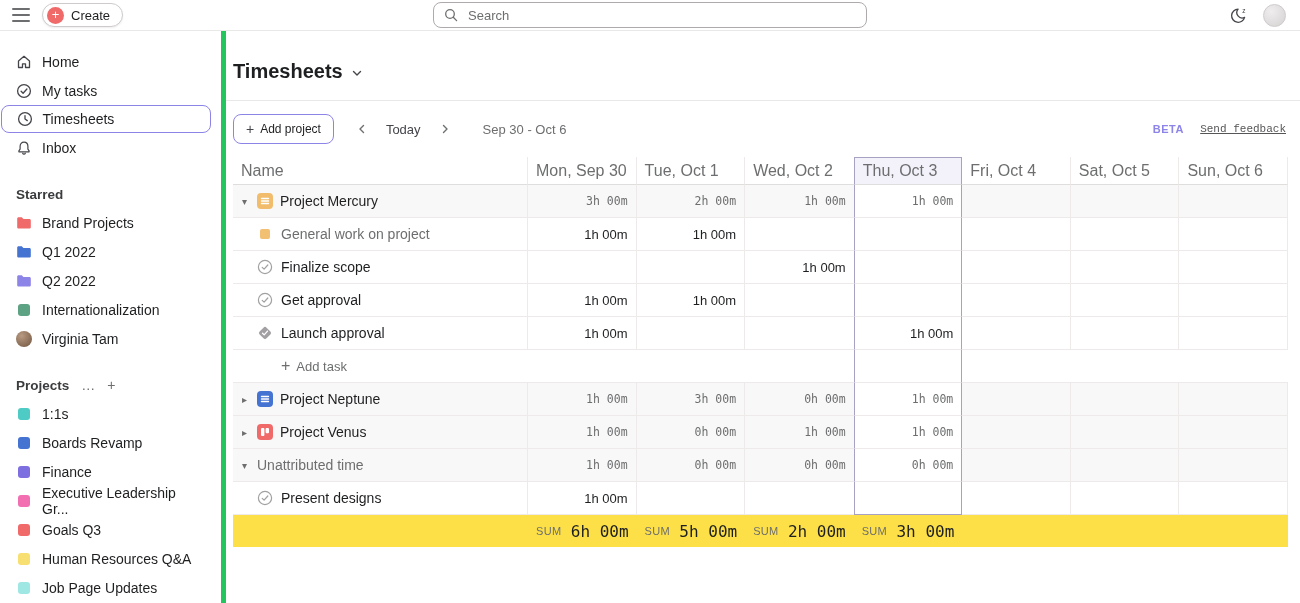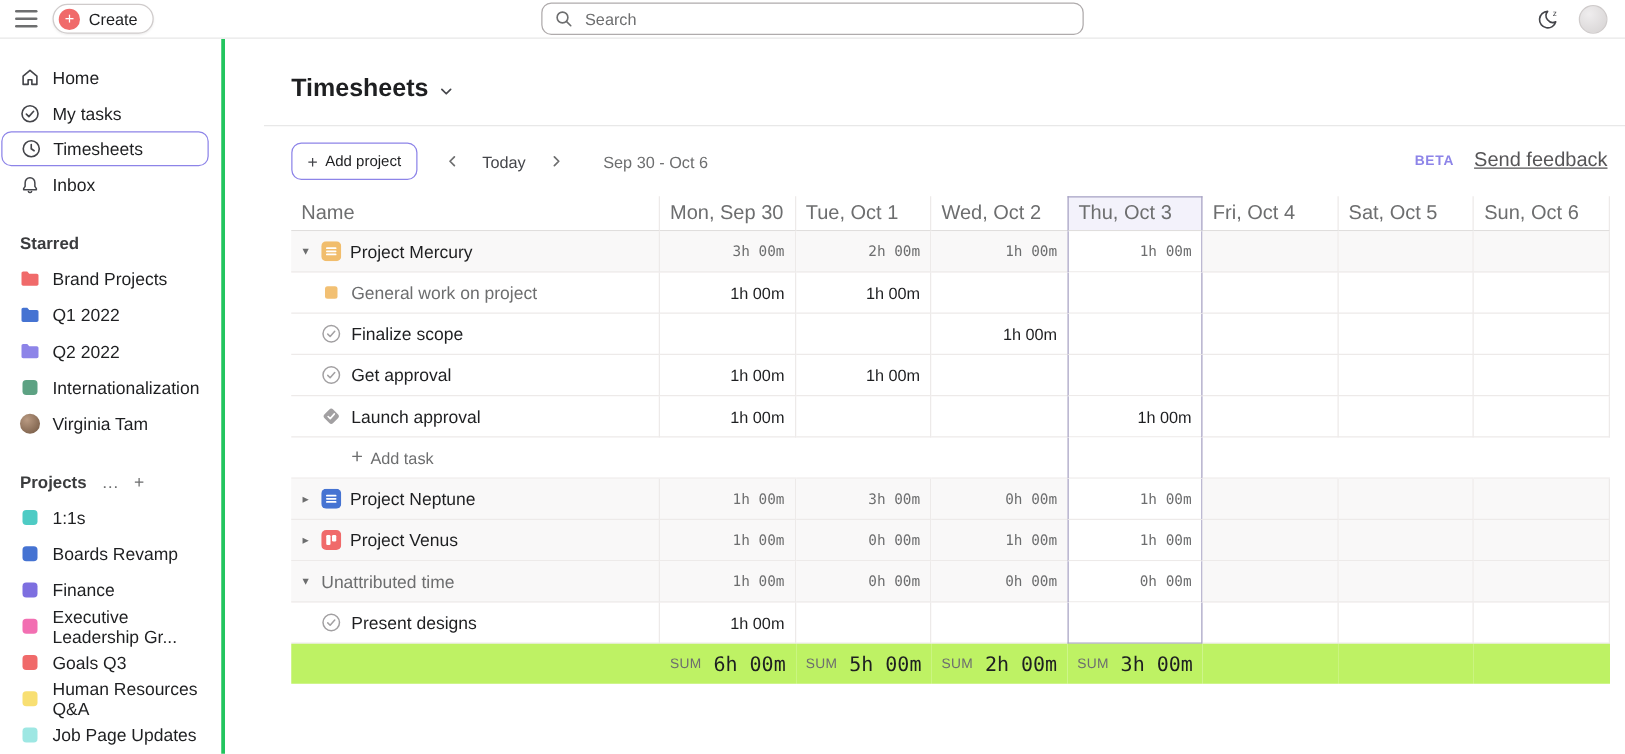--- a/index.html
+++ b/index.html
@@ -33,22 +33,22 @@
     border:1px solid #afabac;border-radius:8px;background:#fff;display:flex;align-items:center;
     padding:0 10px;gap:8px;}
   .searchwrap input{border:none;outline:none;background:transparent;flex:1;font-size:13px;
     color:var(--text-dark);font-family:"Liberation Sans",sans-serif;}
   .searchwrap input::placeholder{color:#6d6e6f;}
   .topbar-right{margin-left:auto;display:flex;align-items:center;gap:14px;margin-right:14px;}
   .avatar-top{width:23px;height:23px;border-radius:50%;
     background:radial-gradient(circle at 35% 30%,#efedee,#d5d2d2);border:1px solid #cfcbcb;cursor:pointer;}
 
   
-  .sidebar{position:fixed;top:31px;left:0;bottom:0;width:180px;background:#fff;
-    border-right:3px solid #22c55e;padding-top:16px;overflow:hidden;z-index:10;}
+  .sidebar{position:fixed;top:31px;left:0;bottom:0;width:226px;background:#fff;
+    border-right:5px solid #22c55e;padding-top:16px;overflow:hidden;z-index:10;}
   .side-item{height:29px;display:flex;align-items:center;gap:10px;padding:0 16px;
     font-size:14px;color:var(--text-dark);cursor:pointer;}
   .side-item .icn{width:16px;height:16px;flex:0 0 16px;display:flex;align-items:center;justify-content:center;}
   .side-item.selected{border:1.5px solid var(--accent-purple);border-radius:8px;
     margin:0 10px 0 1px;padding:0 14.5px;height:28px;background:#fff;}
   .section{margin-top:18px;}
   .section-head{height:28px;display:flex;align-items:center;padding:0 16px;gap:12px;}
   .section-title{font-size:13.5px;font-weight:700;color:#3b3c3e;}
   .mini-btn{color:var(--text-muted);font-size:14px;line-height:14px;cursor:pointer;}
   .sq-proj{width:12px;height:12px;border-radius:3px;}
@@ -67,21 +67,21 @@
     border:1px solid var(--accent-purple);border-radius:8px;background:#fff;font-size:12px;
     color:var(--text-dark);cursor:pointer;font-family:"Liberation Sans",sans-serif;}
   .btn-add-project .plus-glyph{font-size:14px;color:#44454a;}
   .nav-chev{width:24px;height:24px;display:flex;align-items:center;justify-content:center;
     cursor:pointer;background:none;border:none;padding:0;}
   .today-btn{font-size:13px;color:#44454a;margin:0 6px;cursor:pointer;background:none;border:none;
     font-family:"Liberation Sans",sans-serif;}
   .date-range{font-size:13px;color:var(--text-muted);margin-left:26px;}
   .toolbar-spacer{flex:1;}
   .beta-badge{font-size:11px;font-weight:700;letter-spacing:.6px;color:var(--accent-purple);margin-right:16px;}
-  .feedback-link{font-size:16px;color:#565557;text-decoration:underline;cursor:pointer;}
+  .feedback-link{font-size:11px;color:#565557;text-decoration:underline;cursor:pointer;font-family:Liberation Mono, monospace;}
 
   
   .tsheet{margin:0 12px 0 22px;}
   .thead,.tr{display:grid;grid-template-columns:295px repeat(7,1fr);}
   .thead{height:28px;}
   .th{display:flex;align-items:center;padding-left:8px;font-size:16px;color:var(--text-muted);
     border-right:1px solid var(--border-light);border-bottom:1px solid #e0dedd;}
   .th.today-head{background:var(--today-bg);border-left:1px solid var(--today-border);
     border-right:1px solid var(--today-border);border-top:1px solid var(--today-border);}
   .th.nr{border-right:none;}
@@ -100,21 +100,21 @@
   .td.name.task-ind{padding-left:24px;gap:8px;}
   .td.name.addtask{padding-left:48px;gap:6px;color:var(--text-muted);}
   .caret{width:11px;text-align:center;font-size:10px;color:var(--text-muted);cursor:pointer;}
   .proj-icon{width:16px;height:16px;flex:0 0 16px;}
   .sq-icon{width:10px;height:10px;border-radius:2px;margin:0 3px;opacity:.95;}
   .row-label{font-size:14px;color:var(--text-dark);white-space:nowrap;}
   .row-label.bold{font-weight:500;}
   .row-label.muted{color:var(--text-muted);}
   .addtask .row-label{font-size:13px;color:var(--text-muted);}
   .sumrow{height:32px;}
-  .sumrow .td{border:none;background:#bef264;text-align:right;}
+  .sumrow .td{border:none;background:#fde047;text-align:right;}
   .sumrow .sumcell{justify-content:space-between;padding:0 8px;}
   .sum-label{font-size:11px;color:var(--text-muted);letter-spacing:.3px;}
   .sum-val{font-family:"DejaVu Sans Mono",monospace;font-size:16px;font-weight:400;color:var(--text-dark);}
 </style>
 </head>
 <body>
 
 <header class="topbar">
   <button class="hamburger">
       <span></span>

